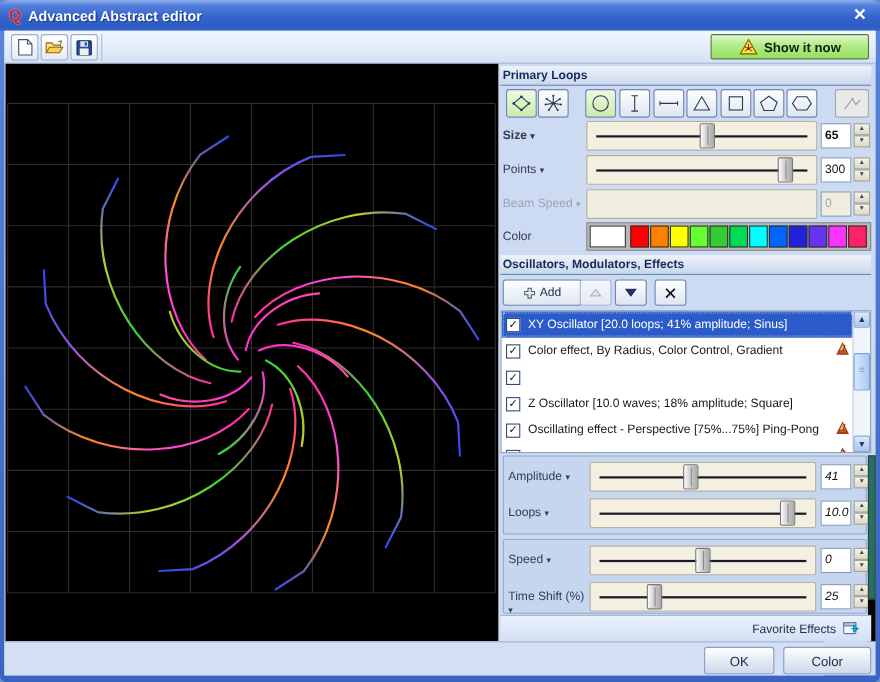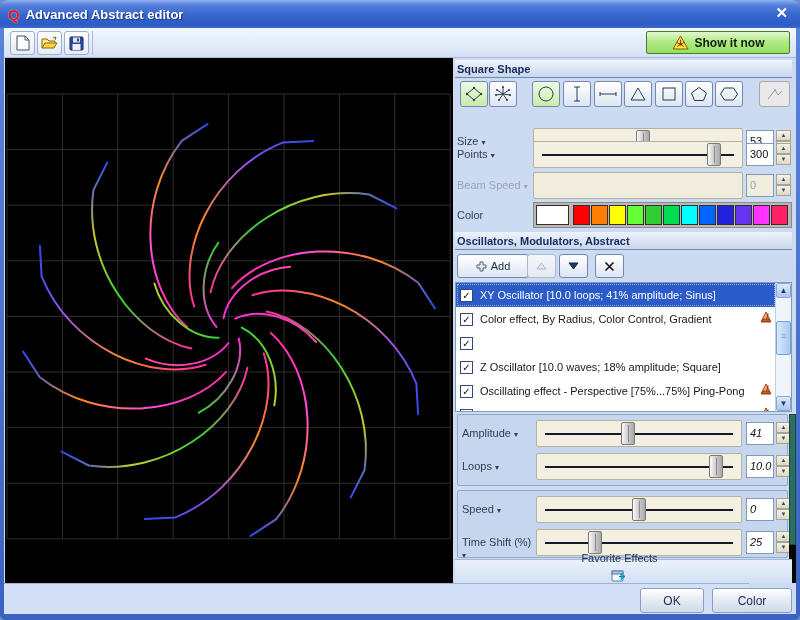--- a/index.html
+++ b/index.html
@@ -103,21 +103,21 @@
   .pbox .sval { left:286px;font-style:italic; }
   .pbox .sspin { left:316px; }
 
   
   .teal { position:absolute; left:334px; top:354px; width:7px; height:131px; background:#2d6e63; border:1px solid #184a42; }
   .tealblack { position:absolute; left:334px; top:485px; width:7px; height:38px; background:#050505; }
 
   
   .favstrip { position:absolute; left:0; top:499px; width:337px; height:24px;
     background:linear-gradient(180deg,#eaf1fb,#d2e0f4); border-top:1px solid #a4b8d6;
-    display:flex; align-items:center; justify-content:flex-end; gap:6px; padding-right:8px;flex-direction:column; }
+    display:flex; align-items:center; justify-content:flex-end; gap:6px; padding-right:8px; }
   .favstrip .lbl { color:#23304e; cursor:pointer; }
 
   
   .footer { position:absolute; left:0; top:555px; width:745px; height:31px; background:#d2dff4; border-top:1px solid #9cb2d6; }
   .okbtn, .cancelbtn { position:absolute; top:4px; height:25px; border:1px solid #88a0c8; border-radius:3px;
     background:linear-gradient(180deg,#ffffff,#e0e7f2 60%,#cfd9ea); font-size:12px; color:#1a2c50; cursor:pointer;
     font-family:"Liberation Sans",sans-serif; }
   .okbtn { left:636px; width:64px; }
   .cancelbtn { left:708px; width:80px; }
 
@@ -314,21 +314,21 @@
           <path d="M 211.4 268.9 C 192.9 246.8, 195.3 210.4, 213.3 184.7" fill="none" stroke="url(#gi1)" stroke-width="2" stroke-linecap="round"></path>
           <path d="M 213.6 279.8 C 184.9 280.3, 158.0 255.5, 149.4 225.4" fill="none" stroke="url(#gi2)" stroke-width="2" stroke-linecap="round"></path>
           <path d="M 223.5 285.0 C 205.8 307.6, 169.7 312.9, 140.8 300.6" fill="none" stroke="url(#gi3)" stroke-width="2" stroke-linecap="round"></path>
           <path d="M 233.8 280.5 C 240.3 308.5, 221.6 340.0, 193.9 354.7" fill="none" stroke="url(#gi4)" stroke-width="2" stroke-linecap="round"></path>
           <path d="M 236.8 269.7 C 262.6 282.4, 275.3 316.6, 269.3 347.4" fill="none" stroke="url(#gi5)" stroke-width="2" stroke-linecap="round"></path>
           <path d="M 230.3 260.6 C 256.4 248.5, 291.0 260.2, 311.1 284.2" fill="none" stroke="url(#gi6)" stroke-width="2" stroke-linecap="round"></path>
         </svg>
       </div>
 
     <div class="panel">
-      <div class="sec-head" style="top:0">Square Shape</div>
+      <div class="sec-head" style="top:0">Primary Loops</div>
       <div id="shape-row">
           <div class="shp sel" style="left: 5px; width: 28px;">
             <span>
               <svg width="20" height="16" viewBox="0 0 20 16">
                 <path d="M10 2 L17 8 L10 14 L3 8 Z" fill="none" stroke="#2a3a5a"></path>
                 <circle cx="10" cy="2" r="1.2" fill="#2a3a5a"></circle>
                 <circle cx="17" cy="8" r="1.2" fill="#2a3a5a"></circle>
                 <circle cx="10" cy="14" r="1.2" fill="#2a3a5a"></circle>
                 <circle cx="3" cy="8" r="1.2" fill="#2a3a5a"></circle>
               </svg>
@@ -404,27 +404,27 @@
           <div class="shp dis" style="left: 304px; width: 31px;">
             <span>
               <svg width="20" height="14" viewBox="0 0 20 14">
                 <path d="M3 12 L10 3 L13 8 L17 4" fill="none" stroke="#9a9a9a"></path>
                 <circle cx="10" cy="3" r="1" fill="#9a9a9a"></circle>
               </svg>
             </span>
           </div>
         </div>
       <div id="top-sliders">
-          <div class="srow" style="top: 68px;">
+          <div class="srow" style="top: 50px; font-weight: bold;">
             <div class="slabel">Size <span class="caret">▾</span></div>
             <div class="strack">
               <div class="sline"></div>
               <div class="sthumb" style="left: 102px;"></div>
             </div>
-            <div class="sval">53</div>
+            <div class="sval">65</div>
             <div class="sspin">
               <div>▲</div>
               <div>▼</div>
             </div>
           </div>
           <div class="srow" style="top: 81px;">
             <div class="slabel">Points <span class="caret">▾</span></div>
             <div class="strack">
               <div class="sline"></div>
               <div class="sthumb" style="left: 173px;"></div>
@@ -458,21 +458,21 @@
             <div class="swatch" style="background: rgb(0, 221, 85); width: 17px;"></div>
             <div class="swatch" style="background: rgb(0, 255, 255); width: 17px;"></div>
             <div class="swatch" style="background: rgb(0, 102, 255); width: 17px;"></div>
             <div class="swatch" style="background: rgb(34, 34, 221); width: 17px;"></div>
             <div class="swatch" style="background: rgb(102, 51, 238); width: 17px;"></div>
             <div class="swatch" style="background: rgb(255, 51, 255); width: 17px;"></div>
             <div class="swatch" style="background: rgb(255, 34, 102); width: 17px;"></div>
           </div>
       </div>
 
-      <div class="sec-head" style="top:172px">Oscillators, Modulators, Abstract</div>
+      <div class="sec-head" style="top:172px">Oscillators, Modulators, Effects</div>
 
       <div>
         <div class="fxbtn" style="left:2px; top:194px; width:72px">
           <span>
             <svg width="11" height="11" viewBox="0 0 11 11">
                 <path d="M4 1 h3 v3 h3 v3 h-3 v3 h-3 v-3 h-3 v-3 h3 z" fill="#e8f0e0" stroke="#506080"></path>
               </svg>
           </span>
           <span>Add</span>
         </div>
@@ -495,21 +495,21 @@
               <svg width="11" height="11" viewBox="0 0 11 11">
                 <path d="M1.5 1.5 L9.5 9.5 M9.5 1.5 L1.5 9.5" stroke="#101018" stroke-width="1.6"></path>
               </svg>
             </span>
         </div>
       </div>
 
       <div class="fxlist" id="fxlist">
         <div class="erow sel" style="width: 320px;">
             <span class="chk">✓</span>
-            <span class="etext">XY Oscillator [10.0 loops; 41% amplitude; Sinus]</span>
+            <span class="etext">XY Oscillator [20.0 loops; 41% amplitude; Sinus]</span>
           </div>
           <div class="erow" style="width: 320px;">
             <span class="chk">✓</span>
             <span class="etext">Color effect, By Radius, Color Control, Gradient</span>
             <span class="metro">
               <svg width="12" height="12" viewBox="0 0 12 12">
                 <path d="M6 1 L11 11 H1 Z" fill="#f0b070" stroke="#b03a10"></path>
                 <path d="M6 10 L8.2 2.5" stroke="#7a2808" stroke-width="1"></path>
                 <rect x="2.6" y="8" width="6.8" height="2.4" fill="#c8602a" stroke="#7a2808" stroke-width="0.6"></rect>
               </svg>

